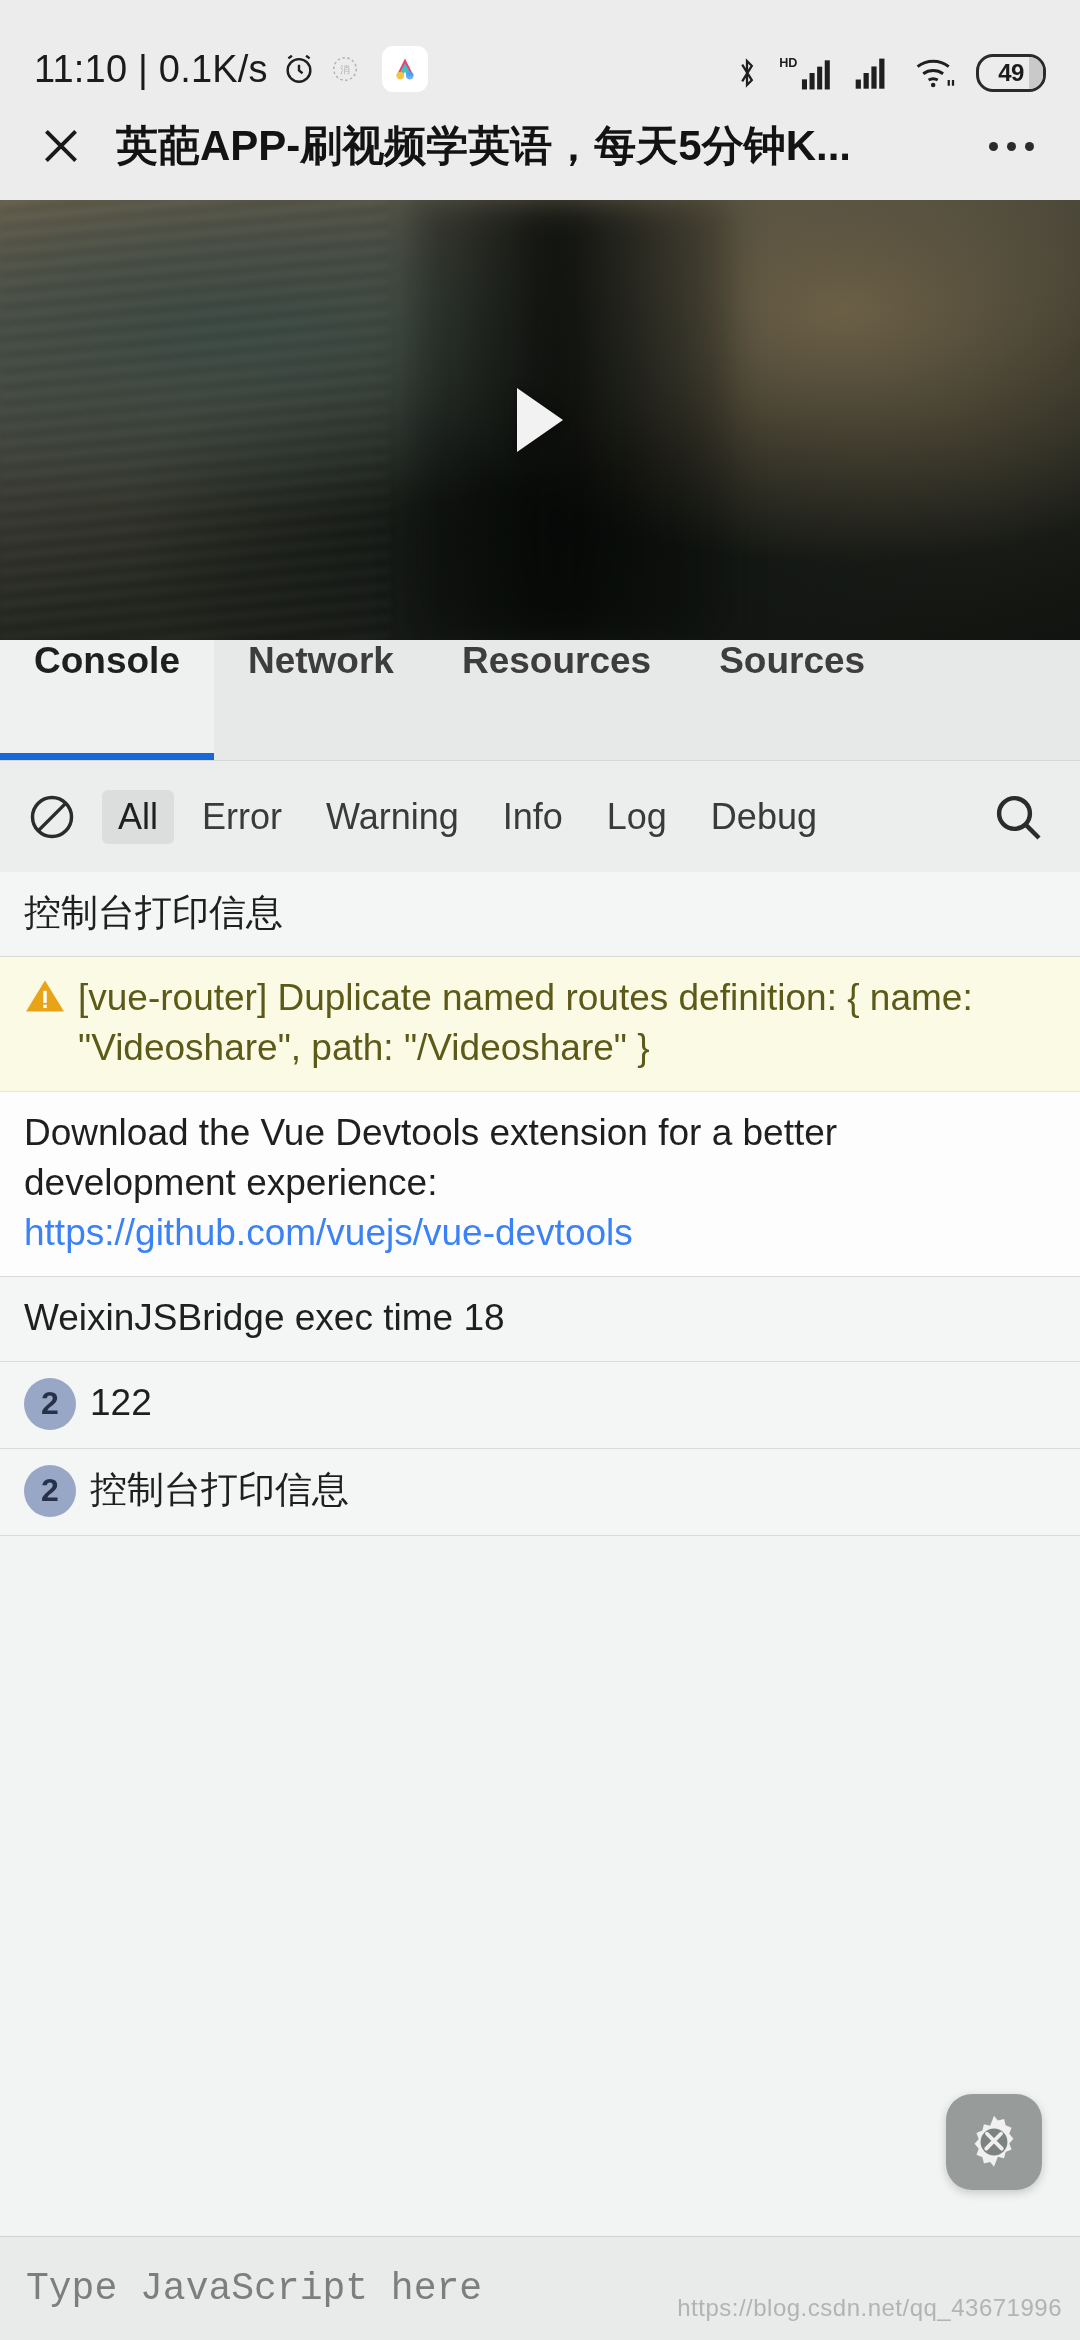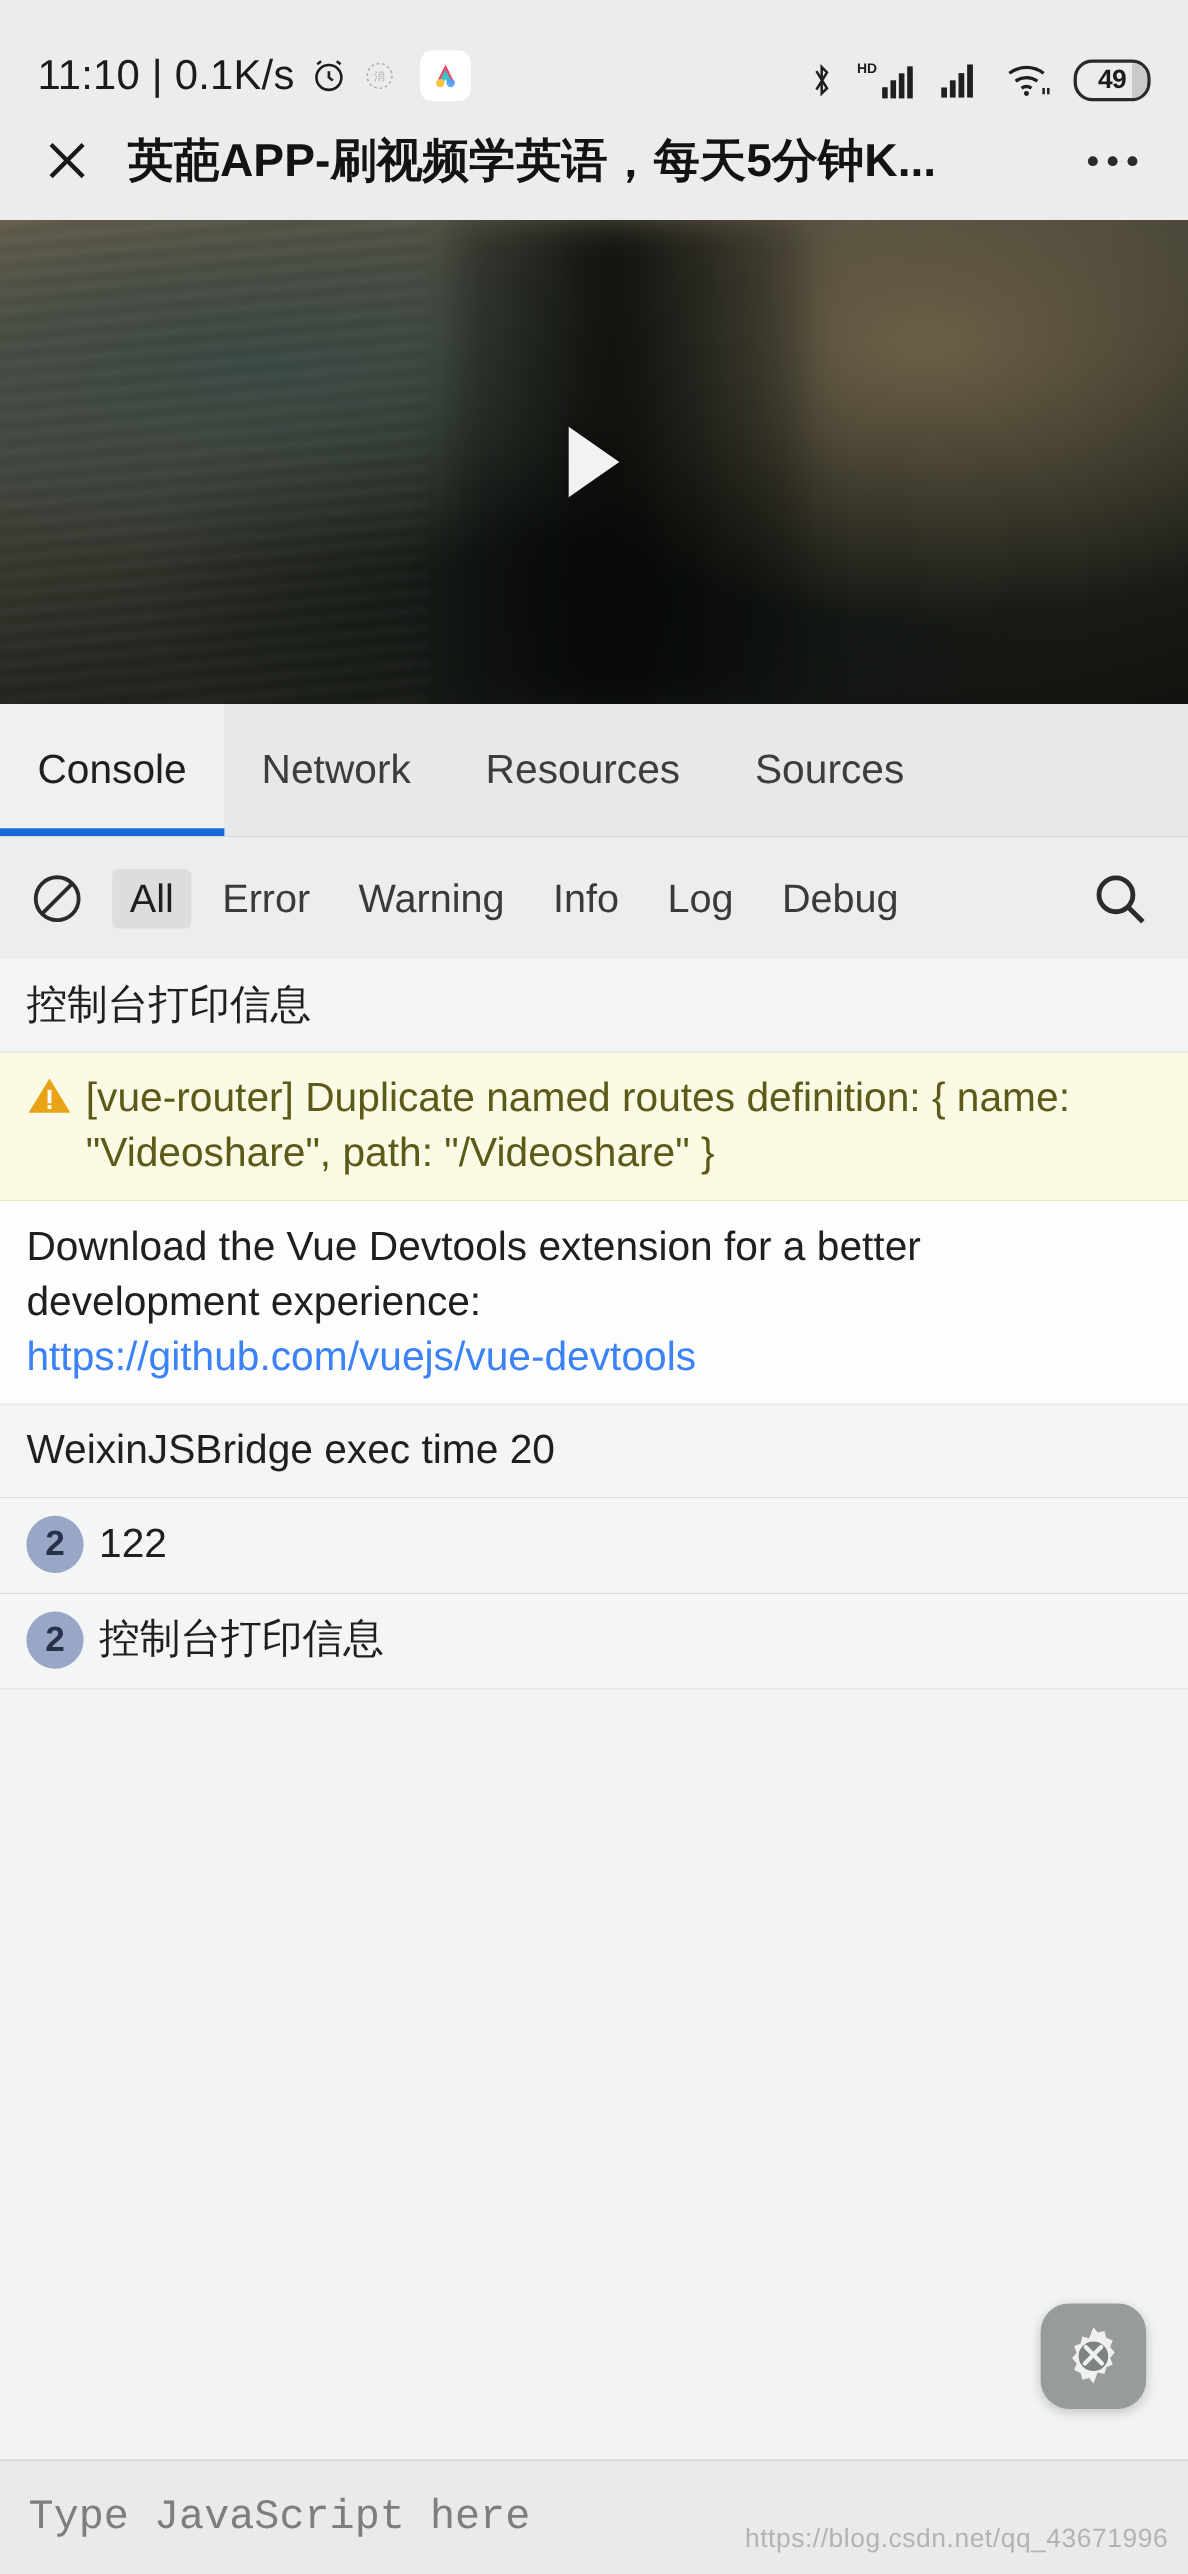--- a/index.html
+++ b/index.html
@@ -133,24 +133,24 @@
   }
 
   .tabs{
     height:120px; flex:0 0 auto;
     display:flex; align-items:stretch;
     background:#e7e9e8;
     position:relative;
     overflow:hidden;
   }
   .tab{
-    display:flex; align-items:center;
+    display:flex; align-items:flex-start;
     padding:0 34px;
     font-size:37px; color:#3d3d3d;
-    white-space:nowrap; position:relative;
+    white-space:nowrap; position:relative;font-weight:bold;
   }
   .tab.active{
     background:#eef1f0;
     color:#1f1f1f;
   }
   .tab.active::after{
     content:""; position:absolute; left:0; right:0; bottom:0;
     height:7px; background:#1769d8;
   }
 
@@ -398,21 +398,21 @@
     </div>
 
     <div class="row link-row">
       <span class="txt">
         <span>Download the Vue Devtools extension for a better development experience:</span><br>
         <span class="linkline">https://github.com/vuejs/vue-devtools</span>
       </span>
     </div>
 
     <div class="row log">
-      <span class="txt">WeixinJSBridge exec time 20</span>
+      <span class="txt">WeixinJSBridge exec time 18</span>
     </div>
 
     <div class="row log">
       <span class="badge">2</span>
       <span class="txt">122</span>
     </div>
 
     <div class="row log">
       <span class="badge">2</span>
       <span class="txt">控制台打印信息</span>

